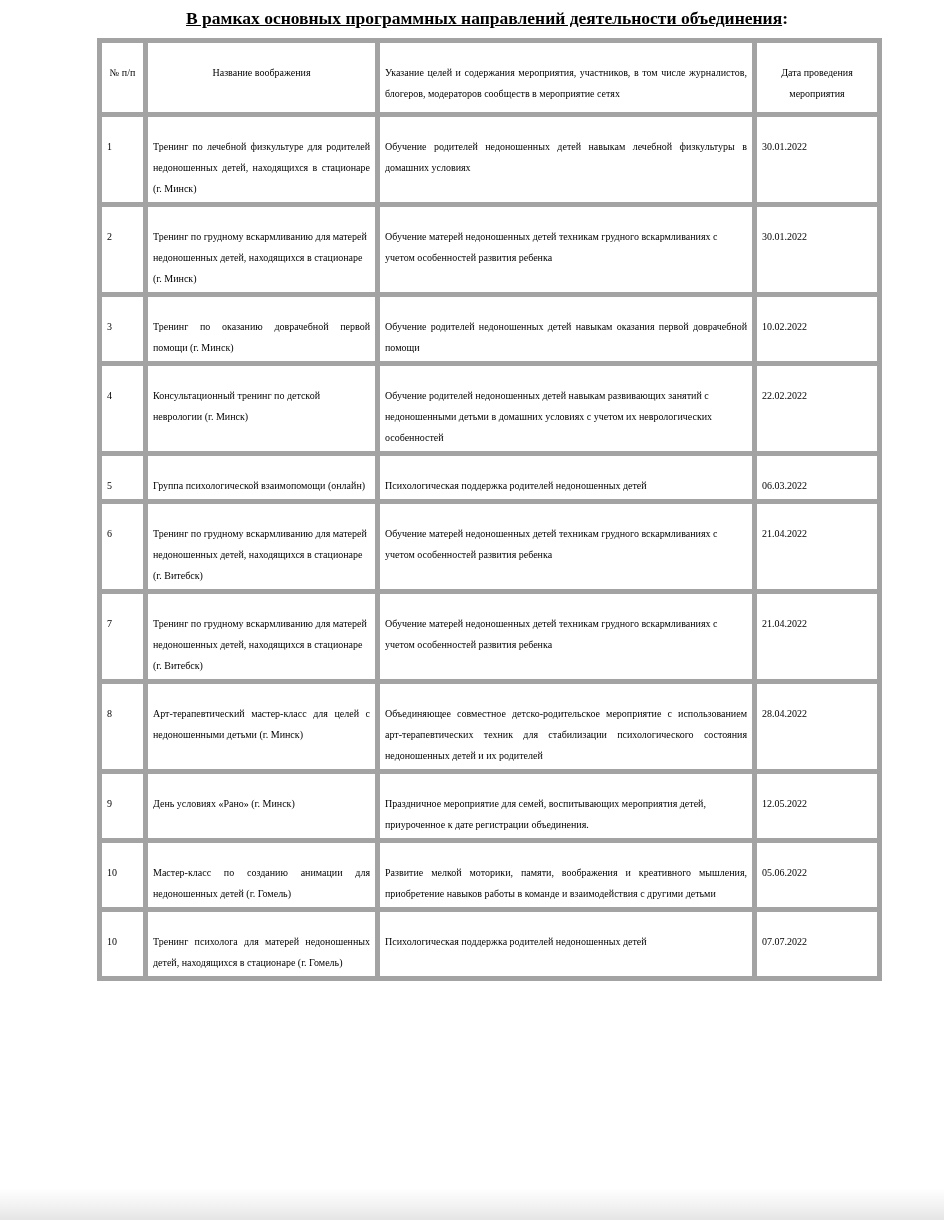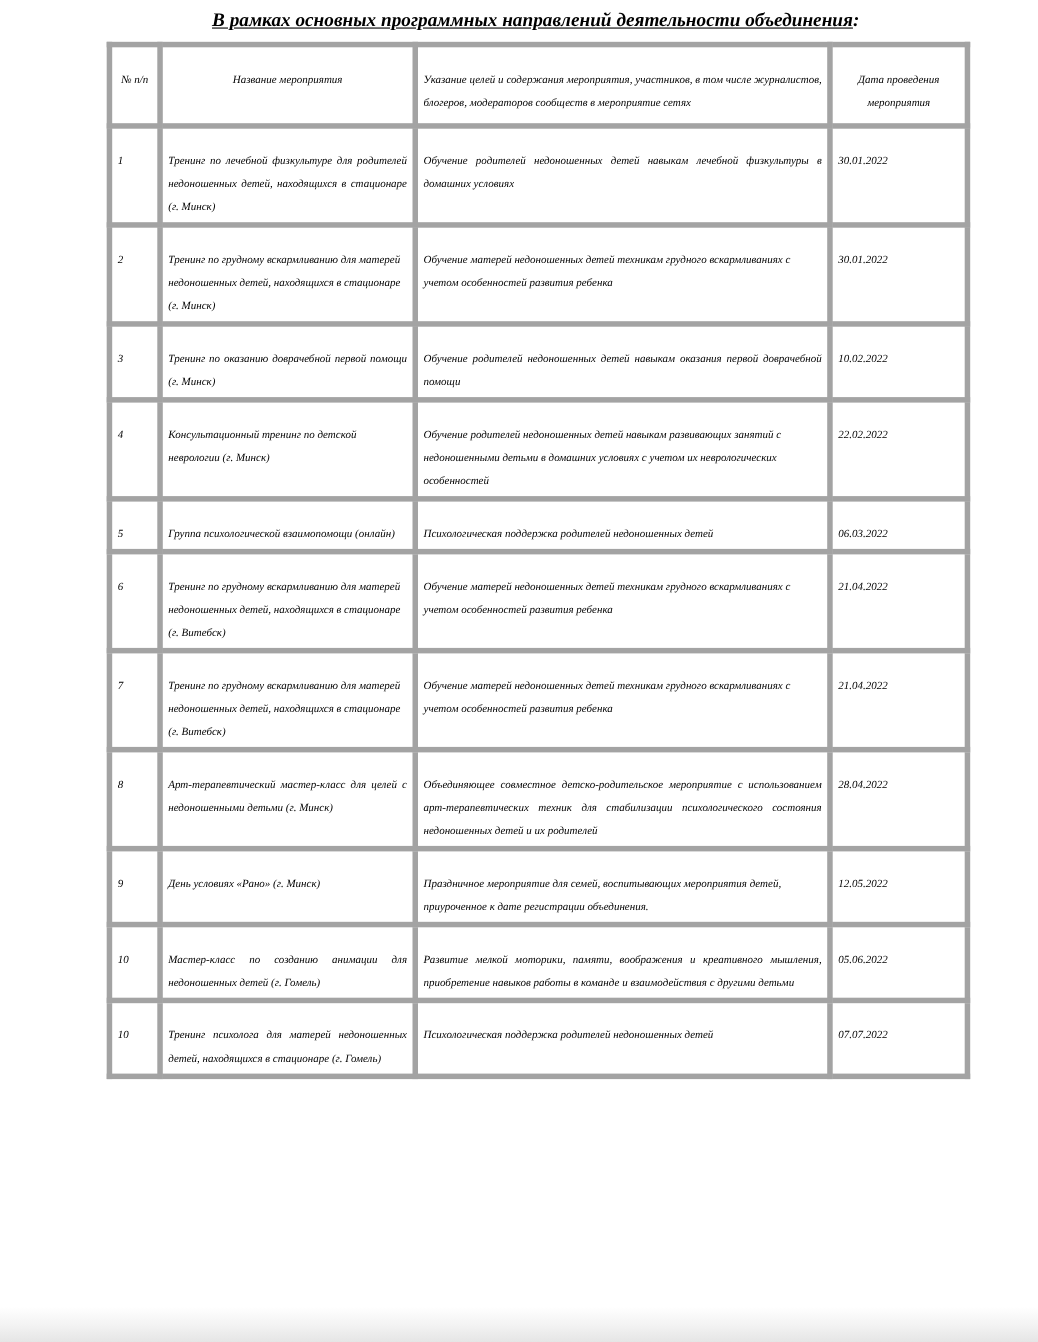--- a/index.html
+++ b/index.html
@@ -9,21 +9,20 @@
     height: 1220px;
     background: #ffffff;
     overflow: hidden;
     font-family: "Liberation Serif", "DejaVu Serif", serif;
     color: #000000;
   }
   .page {
     position: relative;
     width: 916px;
     height: 1220px;
-    font-style: italic;
   }
   .title-wrap {
     position: absolute;
     left: 97px;
     top: 8px;
     width: 780px;
     text-align: center;
   }
   .title-wrap .title-text {
     font-size: 17.5px;
@@ -89,21 +88,21 @@
   <table class="events">
     <colgroup>
       <col class="c-num">
       <col class="c-name">
       <col class="c-desc">
       <col class="c-date">
     </colgroup>
     <thead>
       <tr>
         <th class="h-num">№ п/п</th>
-        <th class="h-name">Название мероприятия</th>
+        <th class="h-name">Название воображения</th>
         <th class="h-desc">Указание целей и содержания мероприятия, участников, в том числе журналистов, блогеров, модераторов сообществ в мероприятие сетях</th>
         <th class="h-date">Дата проведения мероприятия</th>
       </tr>
     </thead>
     <tbody id="rows-body">
         <tr>
           <td class="cell-num al-left">1</td>
           <td class="cell-name al-justify">Тренинг по лечебной физкультуре для родителей недоношенных детей, находящихся в стационаре (г. Минск)</td>
           <td class="cell-desc al-justify">Обучение родителей недоношенных детей навыкам лечебной физкультуры в домашних условиях</td>
           <td class="cell-date al-left">30.01.2022</td>

